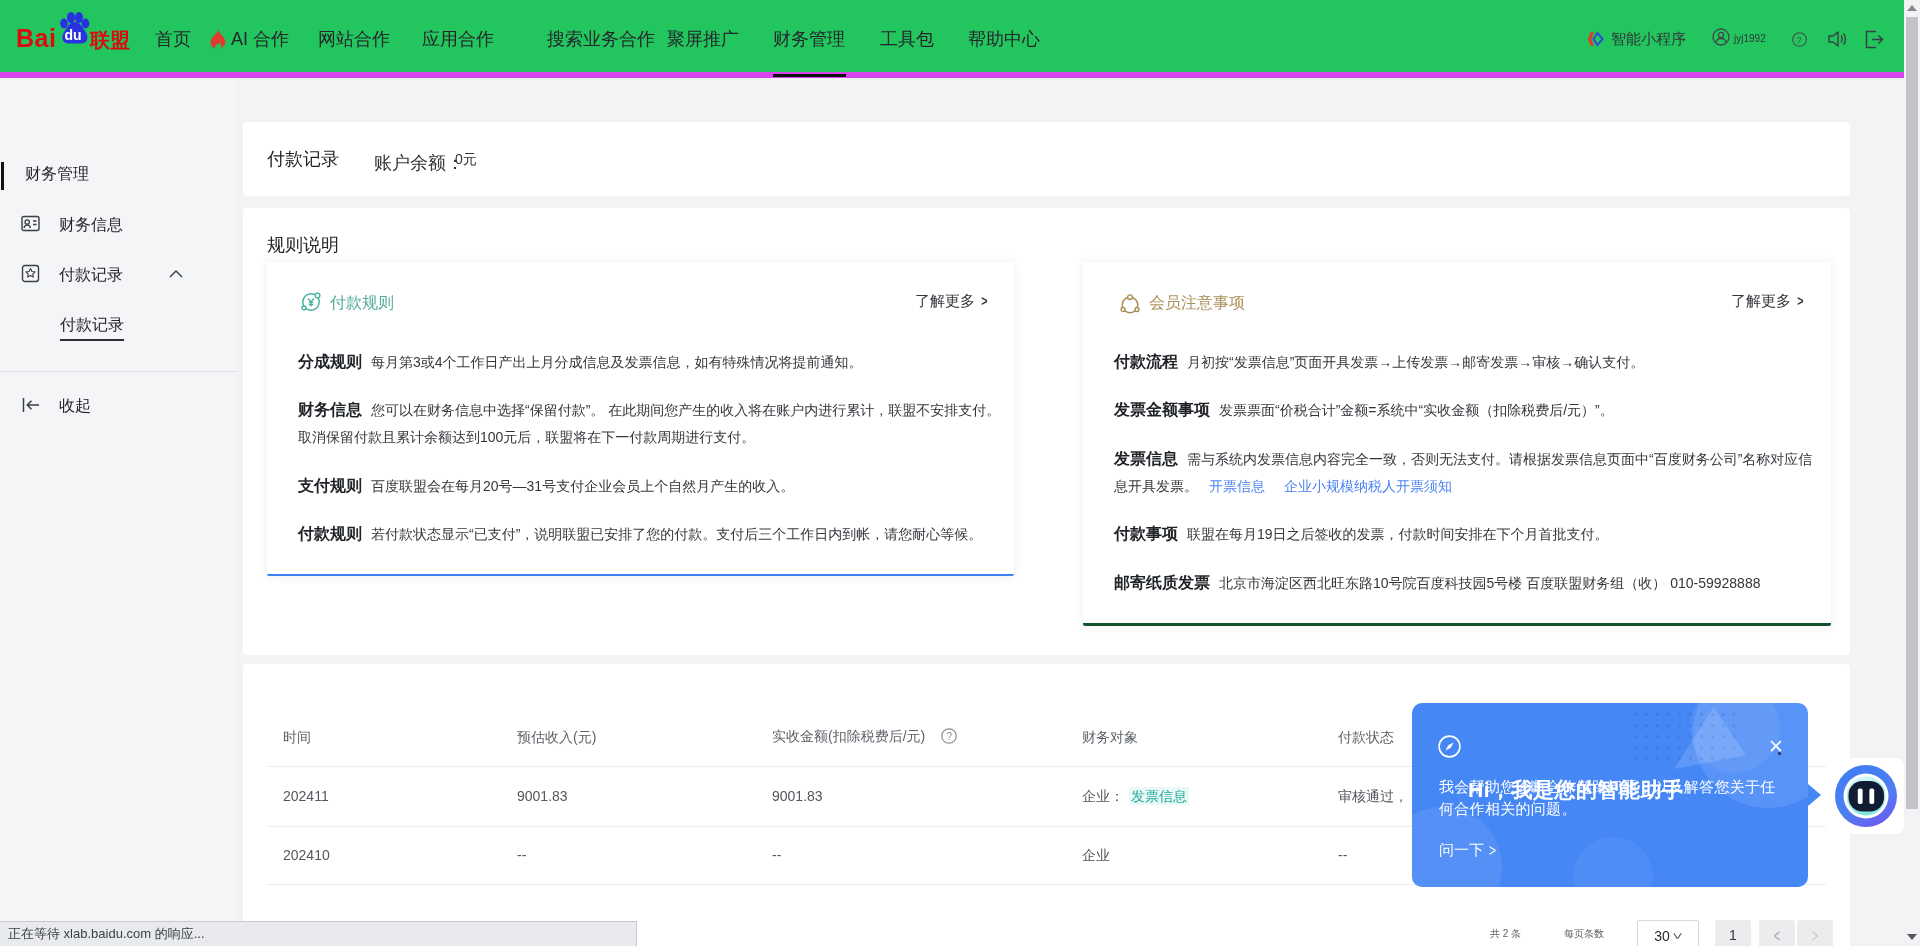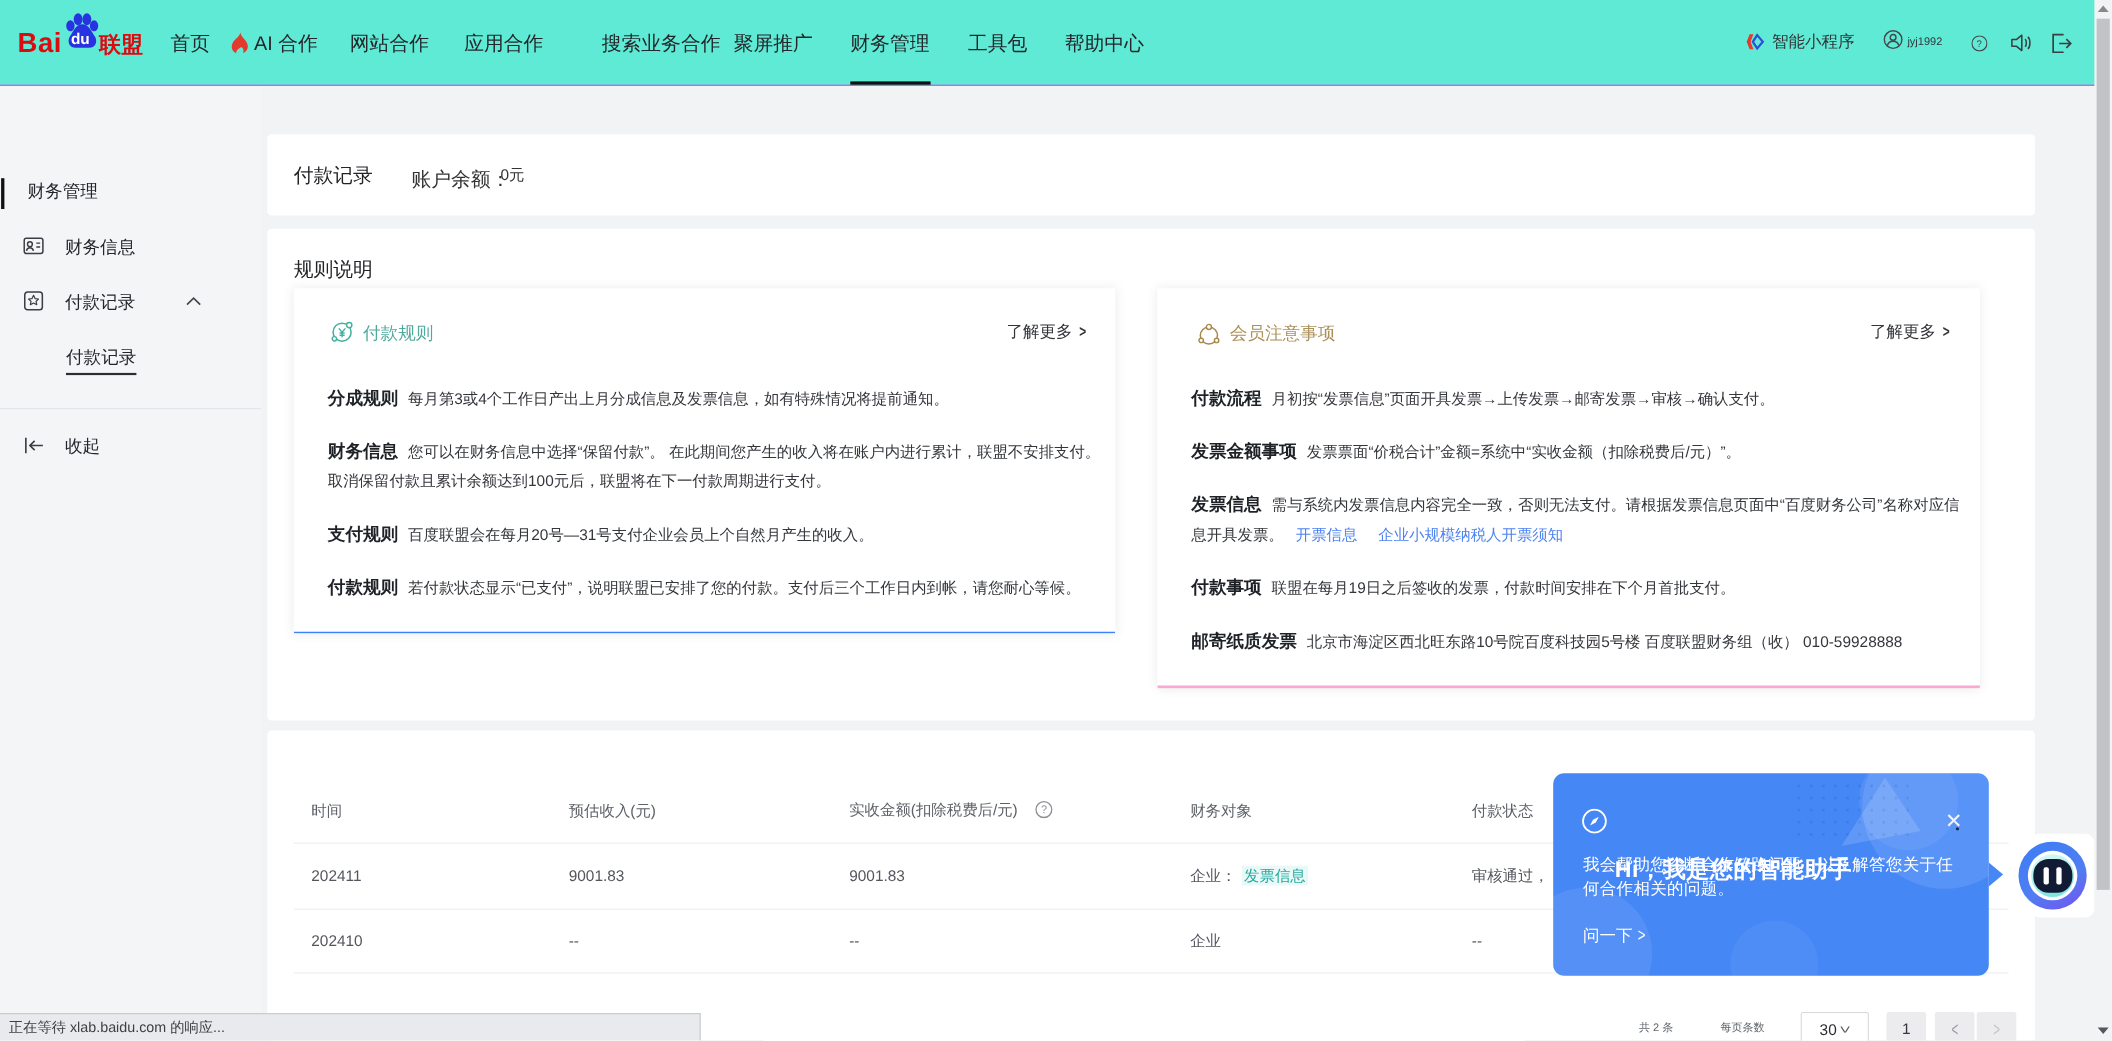--- a/index.html
+++ b/index.html
@@ -1,36 +1,36 @@
 <!DOCTYPE html>
 <html><head>
 <meta charset="utf-8">
 <style>
 * { margin:0; padding:0; box-sizing:border-box; }
 html,body { width:1920px; height:946px; overflow:hidden; font-family:"Liberation Sans",sans-serif; background:#f2f3f5; position:relative; }
 .abs { position:absolute; }
 
 
-#header { position:absolute; top:0; left:0; width:1920px; height:78px; background:#5eead4; border-bottom:1px solid #d946ef; z-index:5; }
+#header { position:absolute; top:0; left:0; width:1920px; height:78px; background:#22c55e; border-bottom:6px solid #d946ef; z-index:5; }
 .nav-item { position:absolute; top:0; height:78px; line-height:78px; font-size:18px; color:#24262b; white-space:nowrap; }
 #nav-active-bar { position:absolute; left:773px; top:74px; width:73px; height:3px; background:#111; }
 
 
 #sidebar { position:absolute; top:79px; left:0; width:237px; height:867px; background:#f4f5f7; }
 .side-txt { position:absolute; font-size:16px; color:#24262b; white-space:nowrap; }
 
 
 .card { position:absolute; left:243px; width:1607px; background:#fff; border-radius:4px; }
 #card1 { top:122px; height:74px; }
 #card2 { top:208px; height:447px; }
 #card3 { top:664px; height:282px; border-radius:4px 4px 0 0; }
 
 .inner-card { position:absolute; background:#fff; box-shadow:0 0 10px rgba(60,70,90,0.10); border-radius:2px; }
 #icardL { left:24px; top:54px; width:747px; height:314px; border-bottom:2px solid #3b82f6; }
-#icardR { left:809px; top:54px; width:748px; height:364px; border-bottom:3px solid #f9a8d4; }
+#icardR { left:840px; top:54px; width:748px; height:364px; border-bottom:3px solid #14532d; }
 
 .rline { position:absolute; left:31px; height:20px; line-height:20px; font-size:14px; color:#33363b; white-space:nowrap; }
 .rline b { font-size:16px; color:#1e2126; font-weight:bold; margin-right:9px; }
 .blue { color:#4e83f0; }
 .learn { position:absolute; top:30px; font-size:15px; color:#33353a; }
 .learn .arr { display:inline-block; transform:scale(0.72,1); font-weight:bold; margin-left:5px; }
 
 
 .th { position:absolute; font-size:14px; color:#5e6268; }
 .td { position:absolute; font-size:14px; color:#53565c; }

